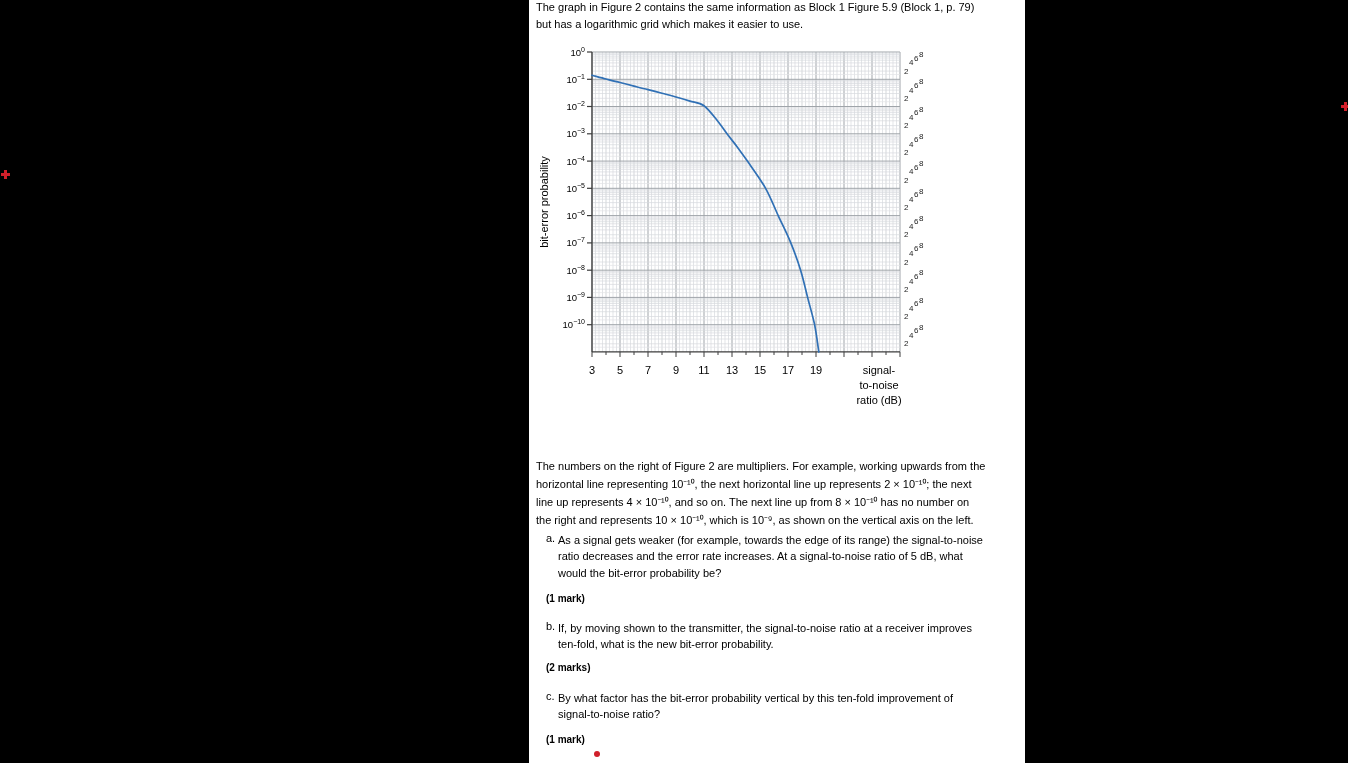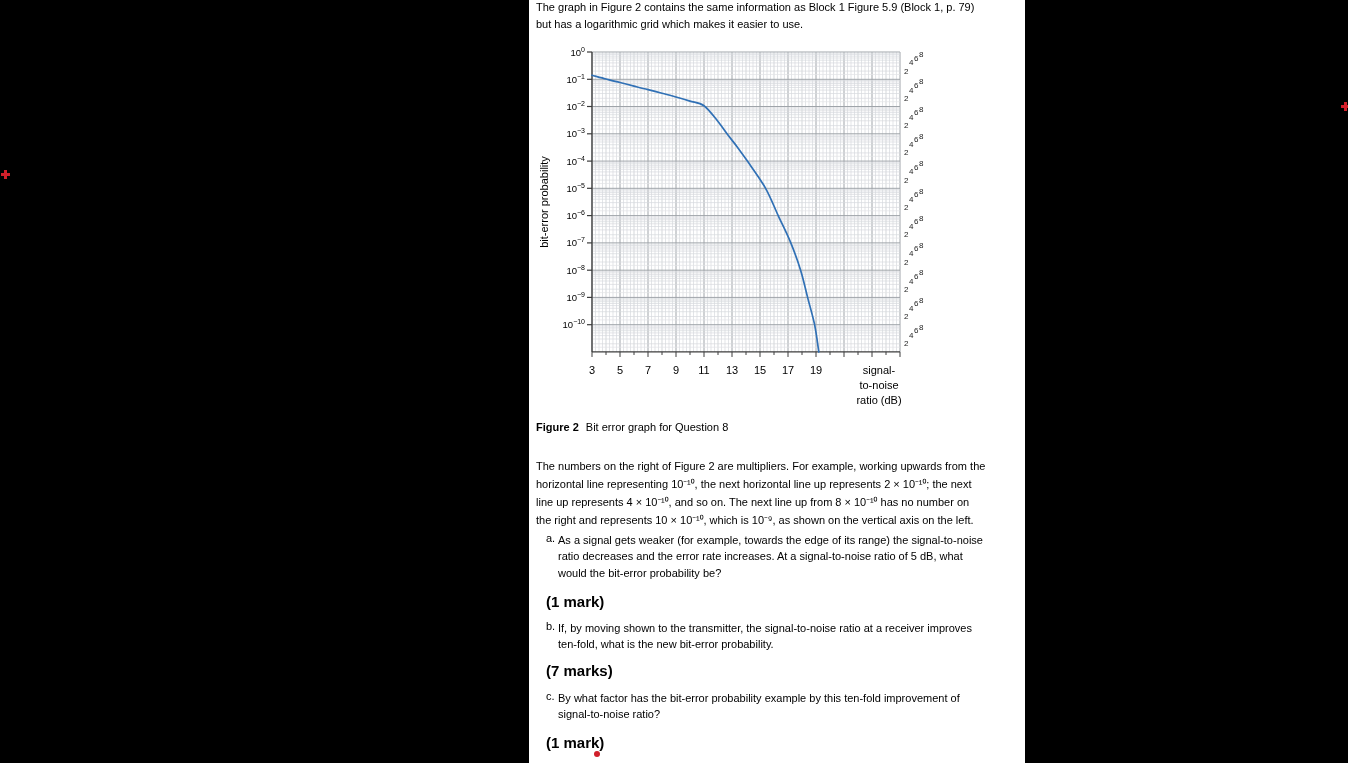--- a/index.html
+++ b/index.html
@@ -9,21 +9,21 @@
   .panel { position:absolute; left:529px; top:0; width:496px; height:763px;
            background:#fff; color:#000; }
   .abs { position:absolute; }
   .txt { font-size:11px; line-height:17px; white-space:pre-line; color:#000; }
   .body-par { font-size:11px; line-height:18px; white-space:pre-line; }
   .caption { font-size:11px; }
   .caption .cap-label { font-weight:bold; margin-right:7px; }
   .q-item { position:absolute; left:17px; width:440px; }
   .q-marker { position:absolute; left:0; top:0; font-size:11px; }
   .q-text { margin-left:12px; font-size:11px; line-height:16.4px; white-space:pre-line; }
-  .q-marks { position:absolute; left:32px; font-size:15px; font-weight:bold; }
+  .q-marks { position:absolute; left:32px; font-size:10px; font-weight:bold; }
   .red-dot { position:absolute; width:6px; height:6px; border-radius:50%; background:#d01f2a; }
   #chartbox { position:absolute; left:0; top:40px; width:400px; height:372px; }
 </style>
 </head>
 <body>
 
 <div id="stage">
 
   <div class="panel">
 
@@ -330,47 +330,44 @@
           <text x="380" y="298.1" font-size="8" fill="#222">4</text>
           <text x="385" y="293.2" font-size="8" fill="#222">6</text>
           <text x="390" y="289.8" font-size="8" fill="#222">8</text>
           <text transform="translate(19,162) rotate(-90)" text-anchor="middle" font-size="11" fill="#000">bit-error probability</text>
           <text x="350" y="334" text-anchor="middle" font-size="11" fill="#000">signal-</text>
           <text x="350" y="349" text-anchor="middle" font-size="11" fill="#000">to-noise</text>
           <text x="350" y="364" text-anchor="middle" font-size="11" fill="#000">ratio (dB)</text>
           <path d="M63.0,35.2C65.3,35.8 72.3,37.8 77.0,39.0C81.7,40.2 86.3,41.4 91.0,42.5C95.7,43.7 100.3,44.9 105.0,46.1C109.7,47.3 114.3,48.5 119.0,49.6C123.7,50.8 128.3,52.0 133.0,53.2C137.7,54.4 142.3,55.7 147.0,57.0C151.7,58.3 156.3,59.6 161.0,61.1C165.7,62.5 170.3,62.3 175.0,65.7C179.7,69.1 185.2,76.9 189.0,81.5C192.8,86.2 194.7,89.5 198.0,93.8C201.2,98.1 205.2,102.9 208.6,107.4C212.0,112.0 213.7,114.3 218.4,121.1C223.1,127.9 231.5,139.3 236.6,148.3C241.7,157.4 245.0,166.5 249.2,175.6C253.4,184.7 258.1,193.8 261.8,202.9C265.5,212.0 268.8,221.1 271.6,230.2C274.4,239.3 276.3,248.3 278.6,257.4C280.9,266.5 283.7,275.6 285.6,284.7C287.5,293.8 289.1,307.4 289.8,312.0" fill="none" stroke="#3070b5" stroke-width="1.7" stroke-linecap="round"></path>
         </svg></div>
 
-    <div class="abs caption" style="left:7px; top:421px; width:460px;">
-      <span class="cap-label">Figure 2</span><span>Bit error graph for Question 8</span>
-    </div>
 
     <div class="abs body-par" style="left:7px; top:457px; width:470px;">The numbers on the right of Figure 2 are multipliers. For example, working upwards from the
 horizontal line representing 10⁻¹⁰, the next horizontal line up represents 2 × 10⁻¹⁰; the next
 line up represents 4 × 10⁻¹⁰, and so on. The next line up from 8 × 10⁻¹⁰ has no number on
 the right and represents 10 × 10⁻¹⁰, which is 10⁻⁹, as shown on the vertical axis on the left.</div>
 
     <div class="q-item" style="top:532px;">
       <span class="q-marker">a.</span>
       <div class="q-text">As a signal gets weaker (for example, towards the edge of its range) the signal-to-noise
 ratio decreases and the error rate increases. At a signal-to-noise ratio of 5 dB, what
 would the bit-error probability be?</div>
     </div>
     <div class="abs q-marks" style="left:17px; top:593px;">(1 mark)</div>
 
     <div class="q-item" style="top:620px;">
       <span class="q-marker">b.</span>
       <div class="q-text">If, by moving shown to the transmitter, the signal-to-noise ratio at a receiver improves
 ten-fold, what is the new bit-error probability.</div>
     </div>
-    <div class="abs q-marks" style="left:17px; top:662px;">(7 marks)</div>
+    <div class="abs q-marks" style="left:17px; top:662px;">(2 marks)</div>
 
     <div class="q-item" style="top:690px;">
       <span class="q-marker">c.</span>
-      <div class="q-text">By what factor has the bit-error probability example by this ten-fold improvement of
+      <div class="q-text">By what factor has the bit-error probability vertical by this ten-fold improvement of
 signal-to-noise ratio?</div>
     </div>
     <div class="abs q-marks" style="left:17px; top:734px;">(1 mark)</div>
 
   </div>
 
   <svg class="abs" style="left:1px; top:170px;" width="9" height="9">
     <path d="M4.5 0v9M0 4.5h9" stroke="#d01f2a" stroke-width="3"></path>
   </svg>
   <svg class="abs" style="left:1341px; top:102px;" width="9" height="9">

